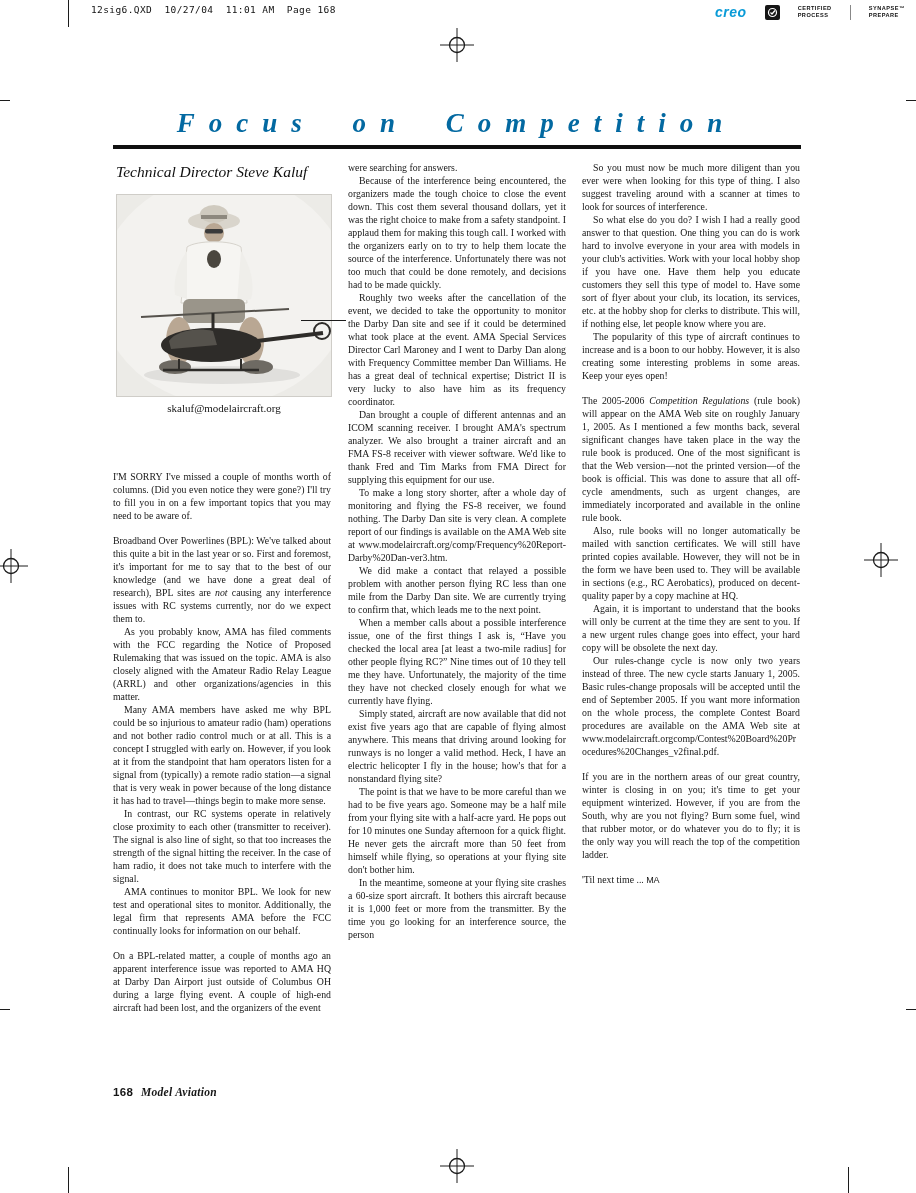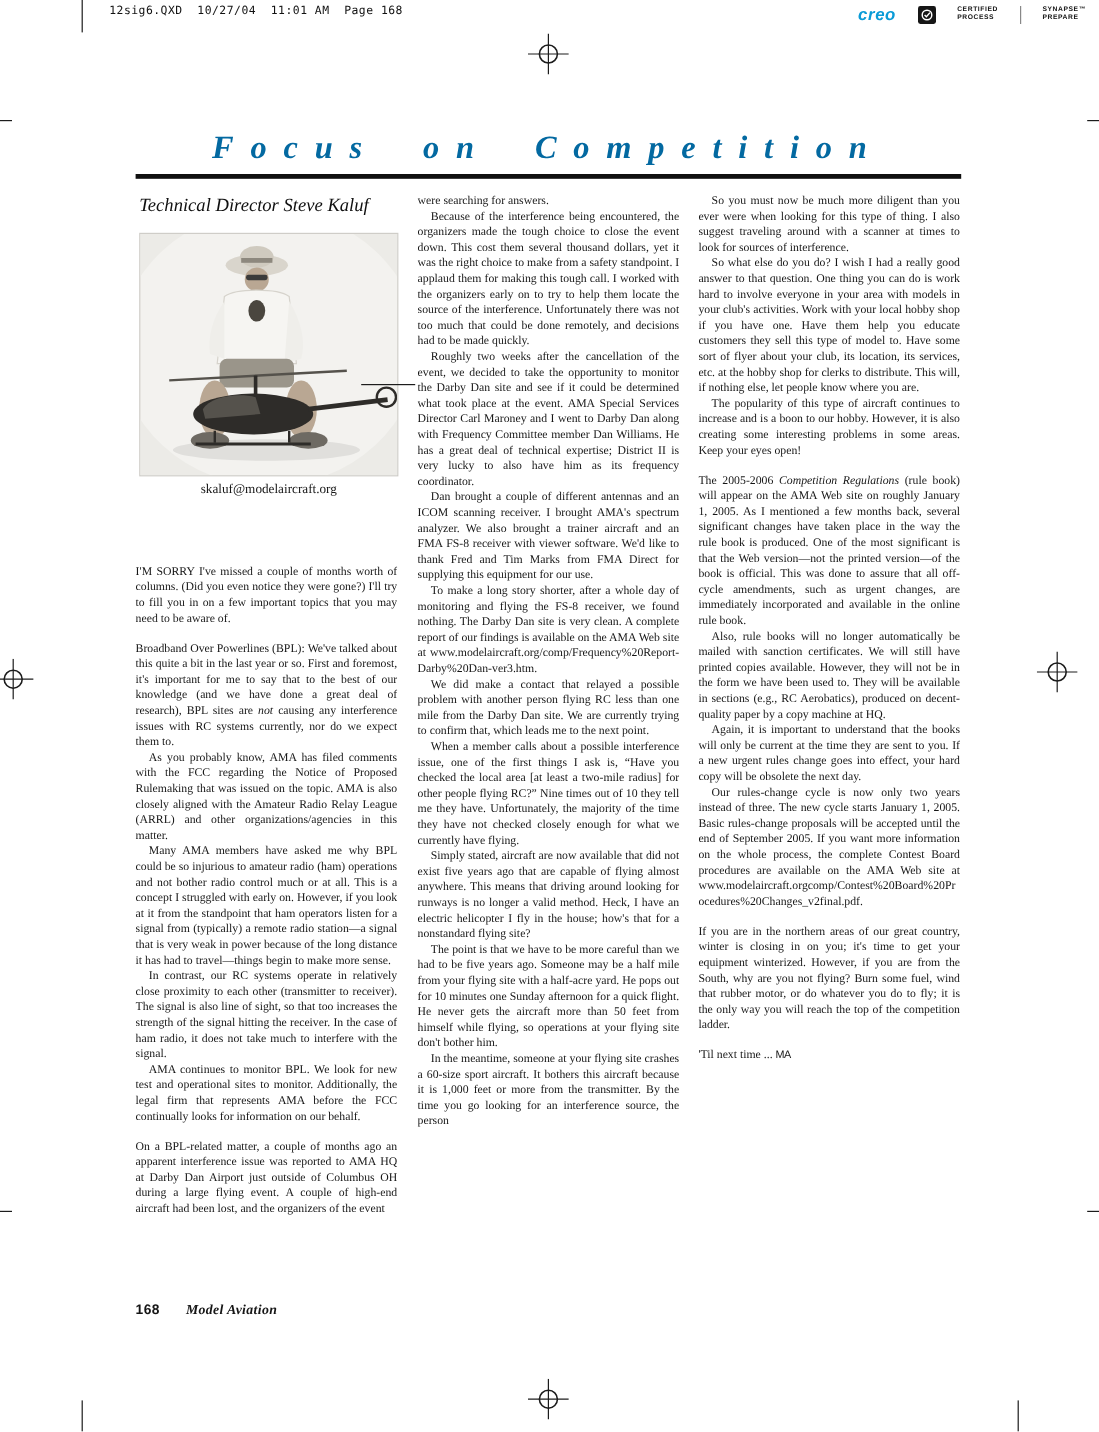--- a/index.html
+++ b/index.html
@@ -39,21 +39,21 @@
   .col p.ind { text-indent:11px; }
   .col .b { font-weight:normal; }
   .col .i { font-style:italic; }
   .col .logo { font-family:"Liberation Sans", sans-serif; font-size:9px; letter-spacing:-.4px; }
 
   .leader-line { position:absolute; left:301px; top:320px; width:45px; height:1px; background:#1c1c1c; }
 
   
   .footer { position:absolute; left:113px; top:1086px; font-size:11.5px; }
   .footer .pagenum { font-weight:bold; font-family:"Liberation Sans", sans-serif; letter-spacing:.3px;margin-top:38px; }
-  .footer .mag { font-weight:bold; font-style:italic; margin-left:19px; letter-spacing:.3px; }
+  .footer .mag { font-weight:bold; font-style:italic; margin-left:5px; letter-spacing:.3px; }
 </style>
 </head>
 <body>
 
 <div class="page">
 
   <div class="slug">12sig6.QXD  10/27/04  11:01 AM  Page 168</div>
 
   <div class="creo-block">
     <span class="creo">creo</span>

